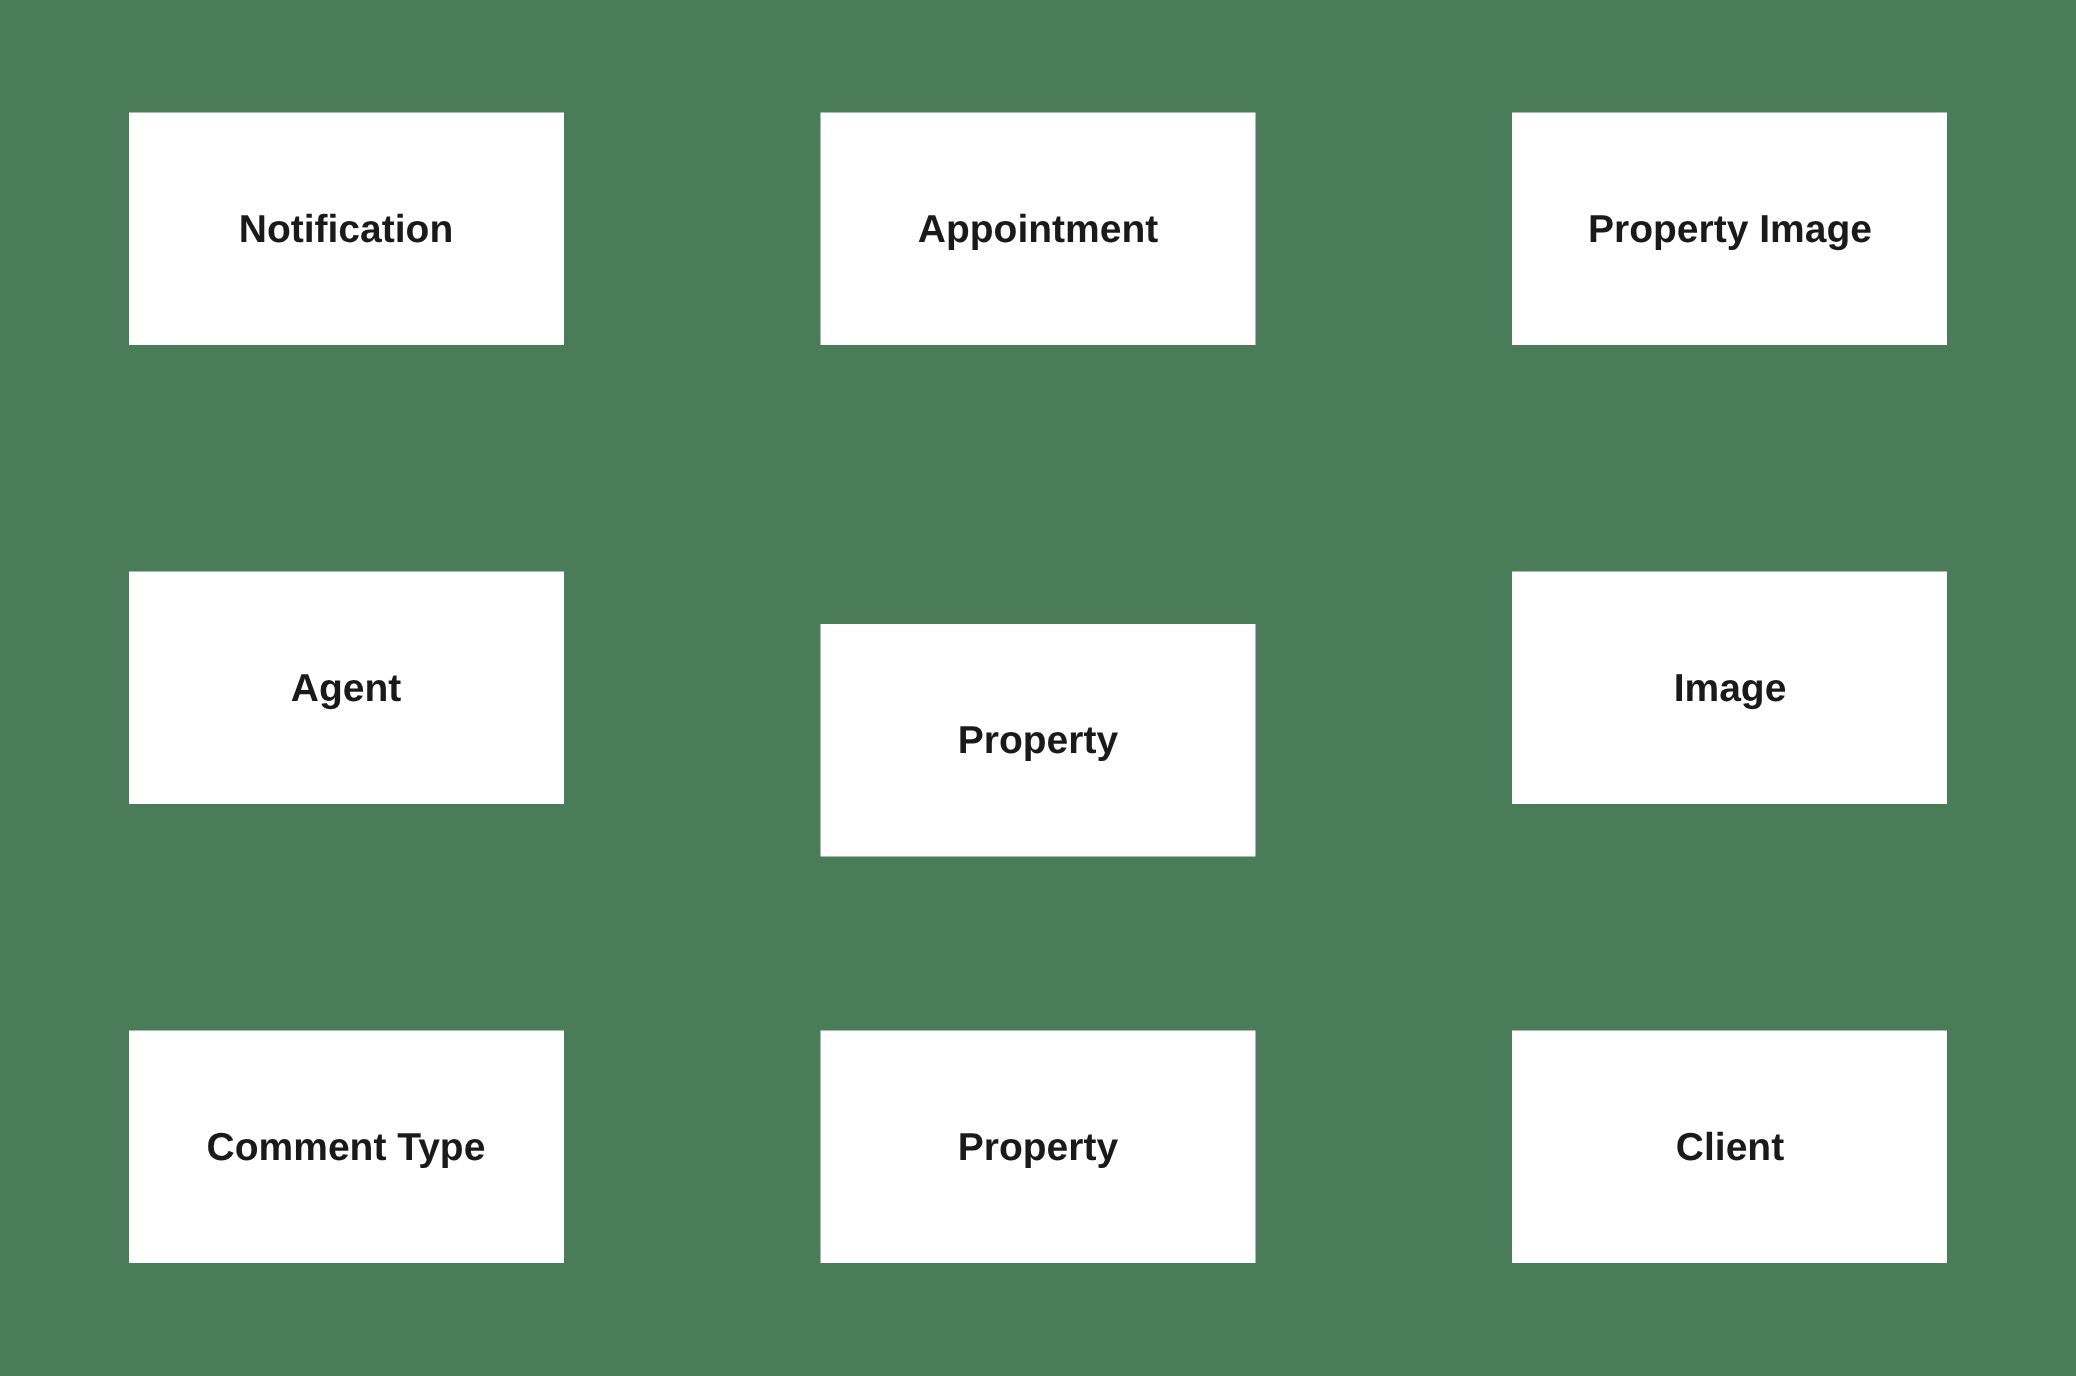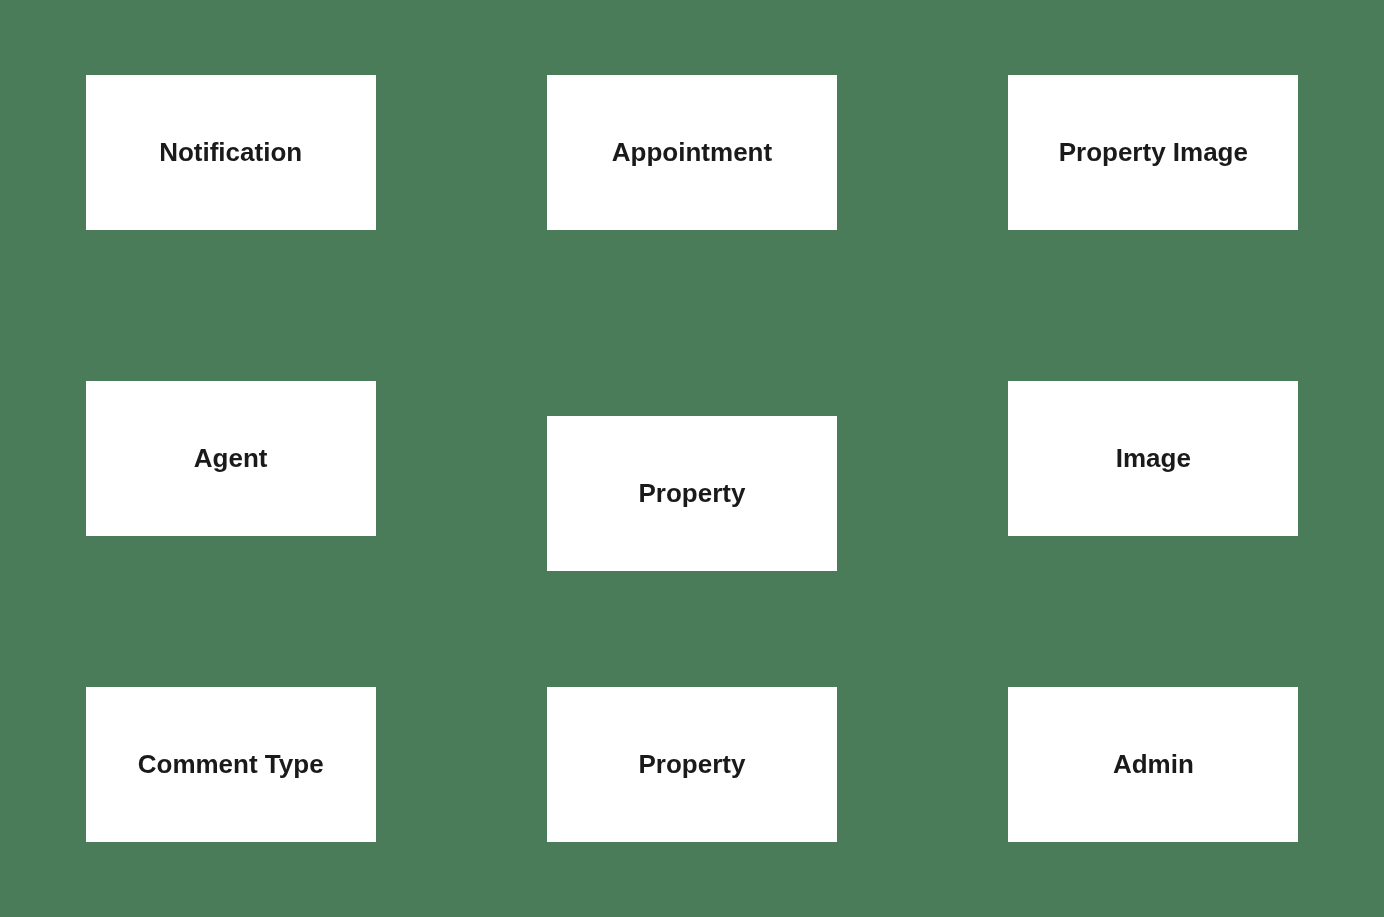--- a/index.html
+++ b/index.html
@@ -105,15 +105,15 @@
 </div>
 
 <div class="cell row3-col2">
   <div class="card">
     <span class="card-label">Property</span>
   </div>
 </div>
 
 <div class="cell row3-col3">
   <div class="card">
-    <span class="card-label">Admin</span>
+    <span class="card-label">Client</span>
   </div>
 </div>
 
 </body></html>

